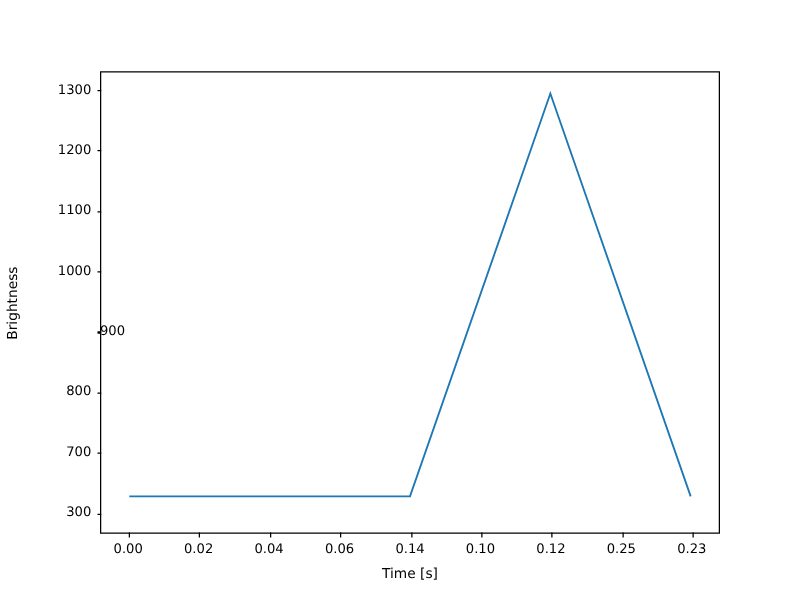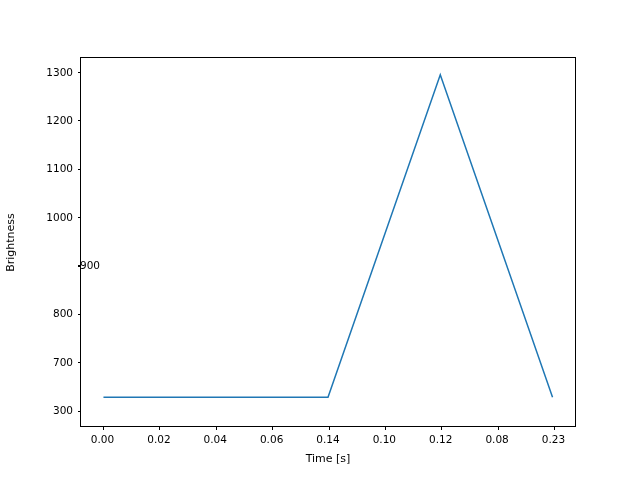--- a/index.html
+++ b/index.html
@@ -149,15 +149,15 @@
     <div class="tick-label ytick-label" style="top: 168.242px; left: 0px; width: 73px;">1100</div>
     <div class="tick-label ytick-label" style="top: 119.876px; left: 0px; width: 73px;">1200</div>
     <div class="tick-label ytick-label" style="top: 71.5098px; left: 0px; width: 73px;">1300</div>
     <div class="tick-label xtick-label" style="left: 102.545px; top: 433px;">0.00</div>
     <div class="tick-label xtick-label" style="left: 158.909px; top: 433px;">0.02</div>
     <div class="tick-label xtick-label" style="left: 215.273px; top: 433px;">0.04</div>
     <div class="tick-label xtick-label" style="left: 271.636px; top: 433px;">0.06</div>
     <div class="tick-label xtick-label" style="left: 328px; top: 433px;">0.14</div>
     <div class="tick-label xtick-label" style="left: 384.364px; top: 433px;">0.10</div>
     <div class="tick-label xtick-label" style="left: 440.727px; top: 433px;">0.12</div>
-    <div class="tick-label xtick-label" style="left: 497.091px; top: 433px;">0.08</div>
+    <div class="tick-label xtick-label" style="left: 497.091px; top: 433px;">0.25</div>
     <div class="tick-label xtick-label" style="left: 553.455px; top: 433px;">0.23</div>
   </div>
 
 </body></html>

